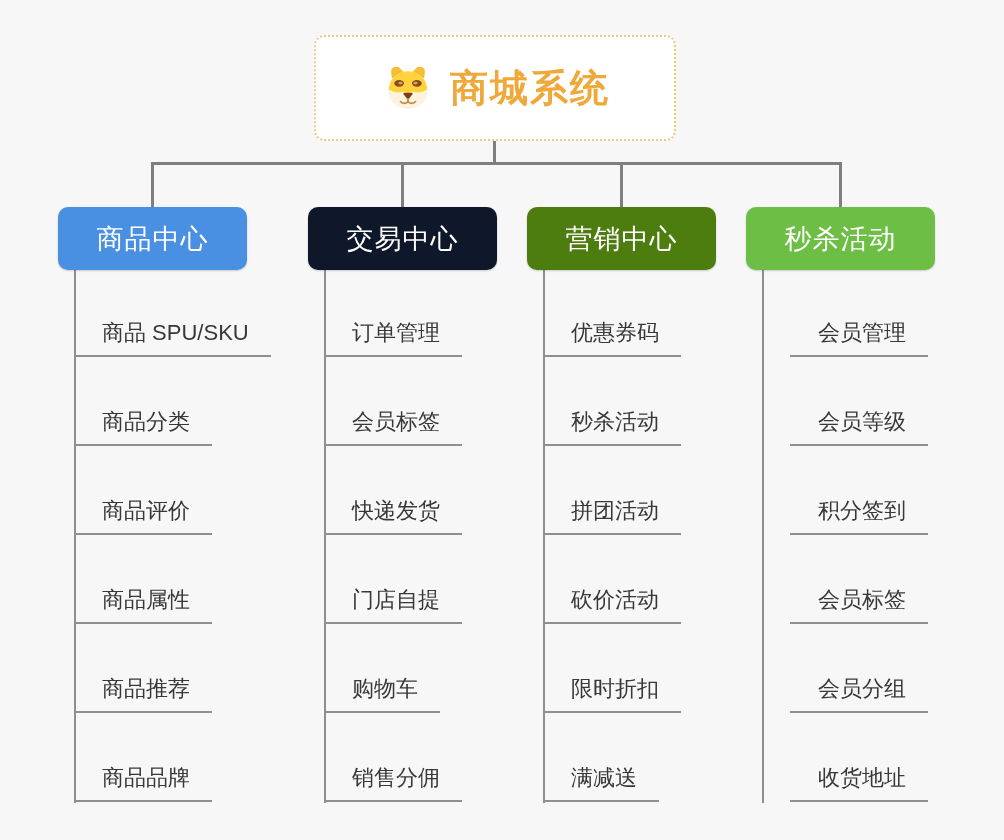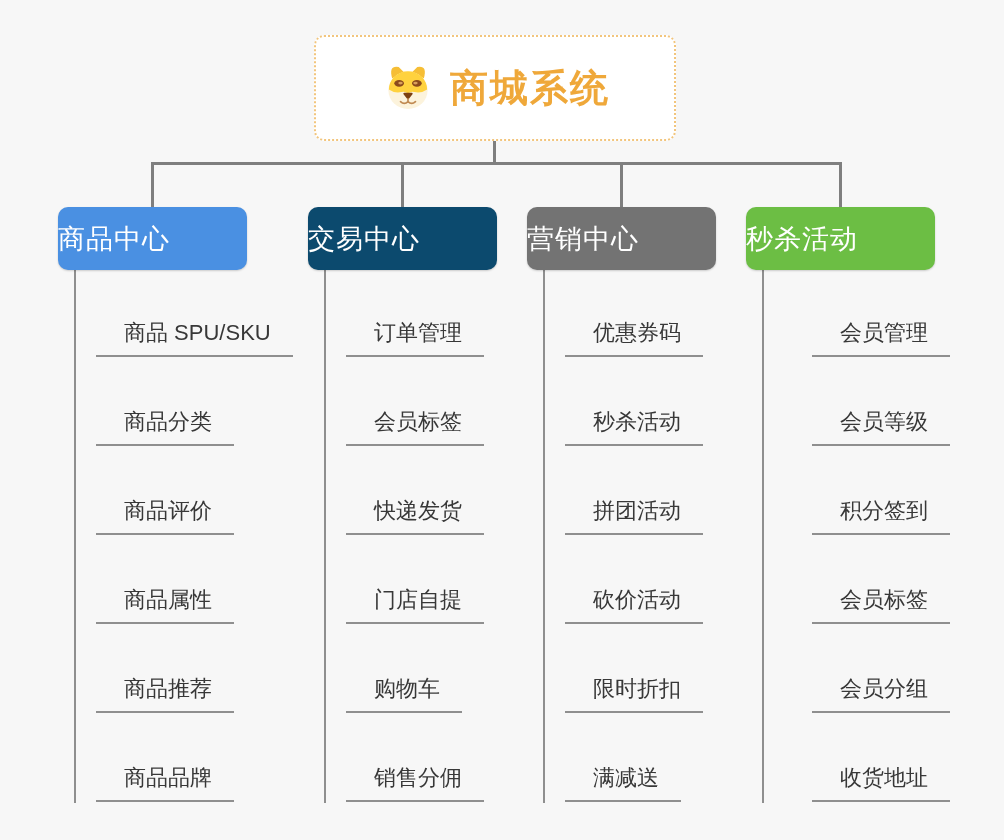--- a/index.html
+++ b/index.html
@@ -26,33 +26,32 @@
     background:#ffffff;border:2px dotted #f2c57d;border-radius:10px;
     box-sizing:border-box;
     display:flex;align-items:center;justify-content:center;gap:14px;
   }
   .root-title{font-size:38px;font-weight:600;letter-spacing:2px;}
   .dog-icon{width:56px;height:53px;display:block;}
 
   
   .branch{
     position:absolute;top:207px;width:189px;height:63px;border-radius:10px;
-    display:flex;align-items:center;justify-content:flex-start;
+    display:flex;align-items:center;justify-content:center;
     color:#ffffff;font-size:27px;letter-spacing:1px;
     box-shadow:0 1px 2px rgba(0,0,0,.18);
   }
   .branch.b0{left:58px}.branch.b1{left:308px}.branch.b2{left:527px}.branch.b3{left:746px}
 
   
   .leaf{
     position:absolute;white-space:nowrap;
     font-size:22px;line-height:27px;color:#383838;
     padding:0 22px 9px 28px;
     border-bottom:2px solid #8f8f8f;
-    margin-left:22px;
   }
   .leaf.c0{left:74px}.leaf.c1{left:324px}.leaf.c2{left:543px}.leaf.c3{left:790px}
   .leaf.r0{top:319px}.leaf.r1{top:408px}.leaf.r2{top:497px}
   .leaf.r3{top:586px}.leaf.r4{top:675px}.leaf.r5{top:764px}
 </style>
 </head>
 <body>
 
 <div class="stage">
 
@@ -80,24 +79,24 @@
       <ellipse cx="38" cy="22.2" rx="2.4" ry="1.5" fill="#d9a05b"></ellipse>
       <path d="M26,33.5 L34,33.5 L30,38.5 Z" fill="#7c4012" stroke="#7c4012" stroke-width="2" stroke-linejoin="round"></path>
       <path d="M30,39 L30,42 M22,42 Q26,46 30,42 Q34,46 38,42" stroke="#c08a52" stroke-width="1.8" fill="none" stroke-linecap="round"></path>
     </svg>
     <span class="root-title" style="color: rgb(239, 168, 58);">商城系统</span>
   </div>
 
   <div class="branch b0" style="background-color: rgb(74, 144, 226);">
     <span>商品中心</span>
   </div>
-  <div class="branch b1" style="background-color: #0c4a6e;">
+  <div class="branch b1" style="background-color: #0f172a;">
     <span>交易中心</span>
   </div>
-  <div class="branch b2" style="background-color: #737373;">
+  <div class="branch b2" style="background-color: #4d7c0f;">
     <span>营销中心</span>
   </div>
   <div class="branch b3" style="background-color: rgb(108, 190, 68);">
     <span>秒杀活动</span>
   </div>
 
   <div class="leaf c0 r0">商品 SPU/SKU</div>
   <div class="leaf c0 r1">商品分类</div>
   <div class="leaf c0 r2">商品评价</div>
   <div class="leaf c0 r3">商品属性</div>

